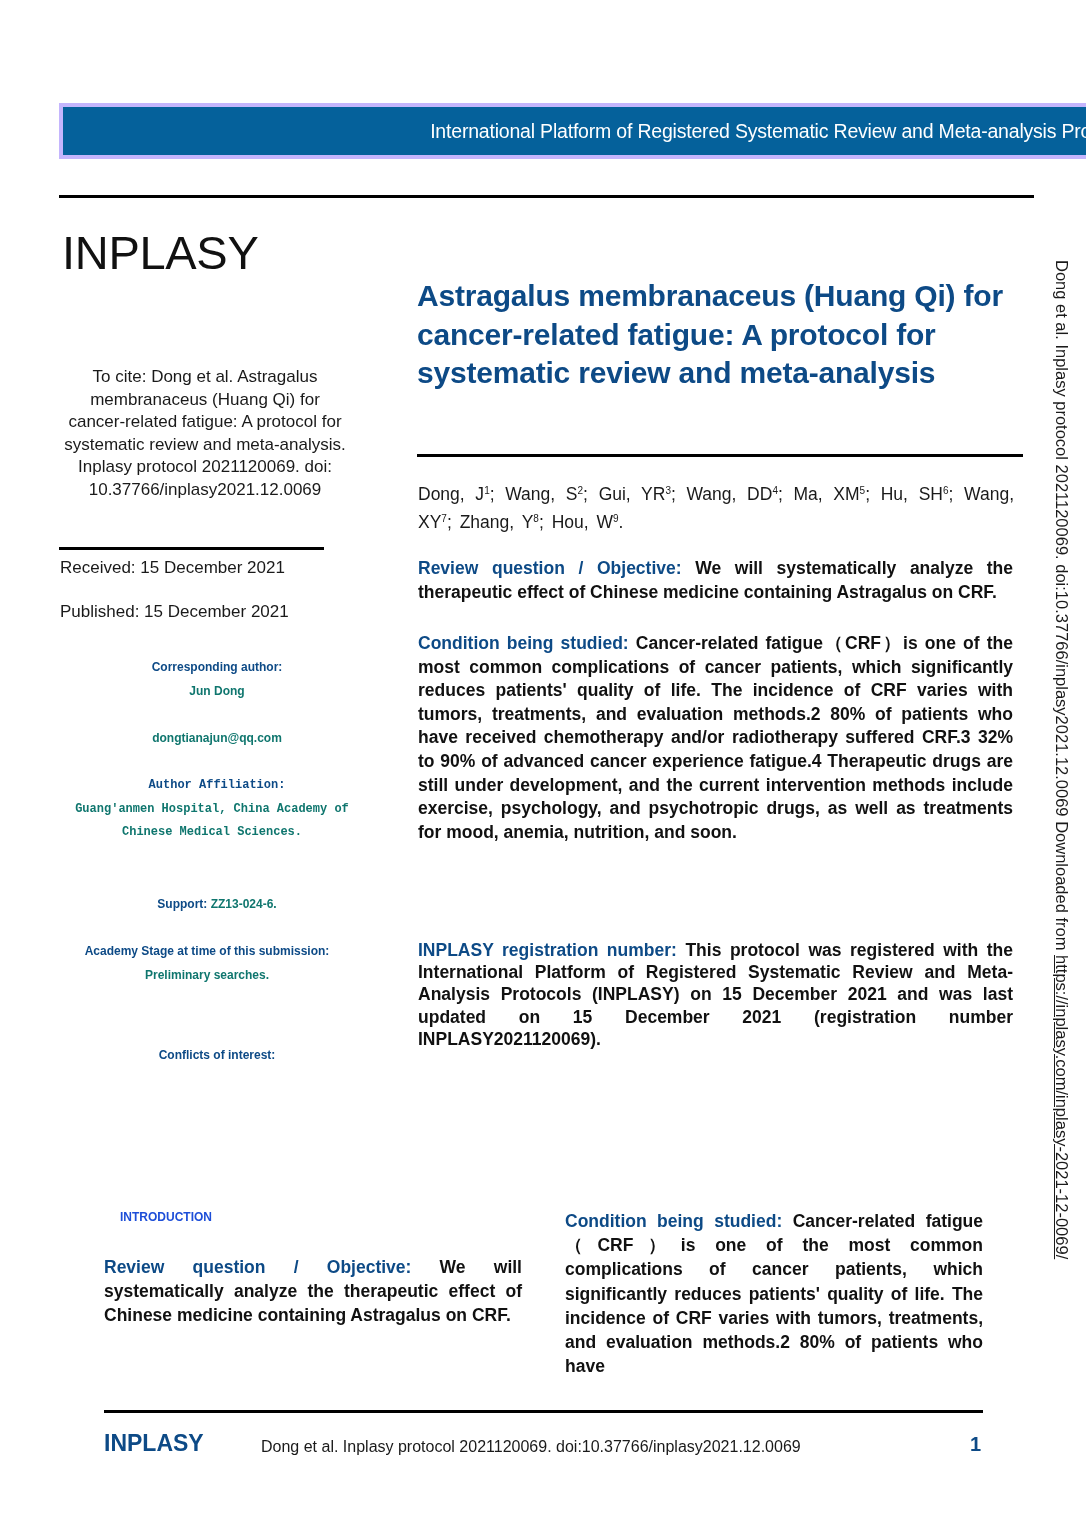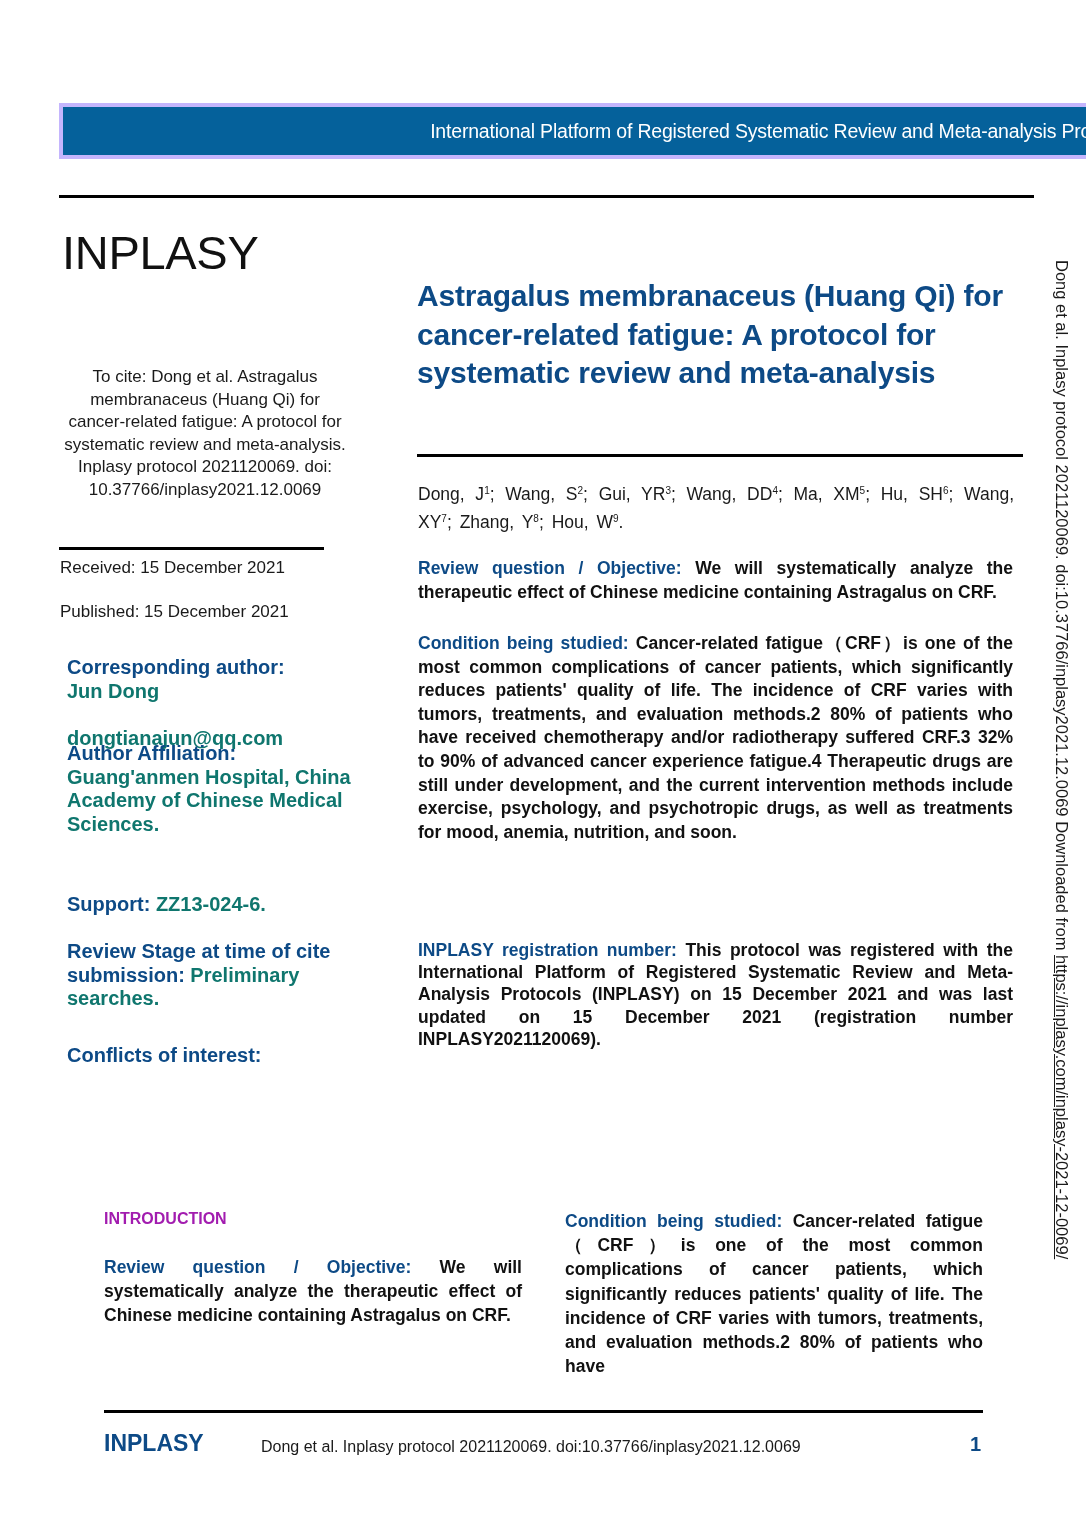--- a/index.html
+++ b/index.html
@@ -21,21 +21,21 @@
       left: 62px; top: 224px; font-size: 47px; line-height: 58px; color: #111;
       letter-spacing: -0.3px;
     }
     .cite {
       left: 60px; top: 366px; width: 290px; font-size: 17px; line-height: 22.6px; color: #1a1a1a; text-align: center;
     }
     .rule-left { left: 59px; top: 547px; width: 265px; height: 3px; background: #000; }
     .received { left: 60px; top: 558px; font-size: 17px; color: #1a1a1a; }
     .published { left: 60px; top: 602px; font-size: 17px; color: #1a1a1a; }
 
-    .meta { left: 67px; width: 300px; font-size: 20px; line-height: 23.5px; font-weight: bold; }
+    .meta { left: 67px; width: 300px; font-size: 12px; line-height: 23.5px; font-weight: bold; text-align: center; }
     .meta .lbl { color: #0d4a86; }
     .meta .val { color: #0f766e; }
 
     .article-title {
       left: 417px; top: 277px; width: 620px; font-size: 30px; line-height: 38.5px;
       font-weight: bold; color: #0d4a86; letter-spacing: -0.2px;
     }
     .rule-right { left: 417px; top: 454px; width: 606px; height: 3px; background: #000; }
     .authors {
       left: 418px; top: 479px; width: 596px; font-size: 17.5px; line-height: 23.5px;
@@ -45,21 +45,21 @@
 
     .para {
       left: 418px; width: 595px; font-size: 17.5px; line-height: 23.6px;
       text-align: justify; text-align-last: left;
     }
     .para.boldbody { font-weight: bold; }
     .para .lbl { color: #0d4a86; font-weight: bold; }
     .para .txt { color: #111; }
     .para.regbody .txt { font-weight: bold; }
 
-    .intro-head { left: 104px; top: 1210px; font-size: 16px; font-weight: bold; color: #a21caf; }
+    .intro-head { left: 120px; top: 1210px; font-size: 12px; font-weight: bold; color: #1d4ed8; }
     .col2 {
       width: 418px; font-size: 17.5px; line-height: 24px; font-weight: bold;
       text-align: justify; text-align-last: left;
     }
     .col2 .lbl { color: #0d4a86; }
     .col2 .txt { color: #111; }
 
     .rule-bottom { left: 104px; top: 1410px; width: 879px; height: 3px; background: #000; }
     .footer-brand { left: 104px; top: 1430px; font-size: 23px; font-weight: bold; color: #0d4a86; }
     .footer-cite { left: 261px; top: 1438px; font-size: 16px; color: #1a1a1a; }
@@ -90,30 +90,30 @@
 <div class="abs received">Received: 15 December 2021</div>
 <div class="abs published">Published: 15 December 2021</div>
 
 <div class="abs meta" style="top:656px;">
   <div class="lbl">Corresponding author:</div>
   <div class="val">Jun Dong</div>
 </div>
 <div class="abs meta" style="top:727px;">
   <div class="val">dongtianajun@qq.com</div>
 </div>
-<div class="abs meta" style="top:742px;">
+<div class="abs meta" style="top:774px;font-family:Liberation Mono, monospace;">
   <div class="lbl">Author Affiliation:</div>
   <div class="val" style="width:290px;">Guang'anmen Hospital, China Academy of Chinese Medical Sciences.</div>
 </div>
 <div class="abs meta" style="top:893px;">
   <span class="lbl">Support:</span>
   <span class="val">ZZ13-024-6.</span>
 </div>
 <div class="abs meta" style="top:940px; width:280px;">
-  <span class="lbl">Review Stage at time of cite submission:</span>
+  <span class="lbl">Academy Stage at time of this submission:</span>
   <span class="val">Preliminary searches.</span>
 </div>
 <div class="abs meta" style="top:1044px;">
   <div class="lbl">Conflicts of interest:</div>
 </div>
 
 <div class="abs article-title">Astragalus membranaceus (Huang Qi) for cancer-related fatigue: A protocol for systematic review and meta-analysis</div>
 <div class="abs rule-right"></div>
 <div class="abs authors" id="author-list"><span><span>Dong, J</span><sup>1</sup><span>; </span></span> <span><span>Wang, S</span><sup>2</sup><span>; </span></span> <span><span>Gui, YR</span><sup>3</sup><span>; </span></span> <span><span>Wang, DD</span><sup>4</sup><span>; </span></span> <span><span>Ma, XM</span><sup>5</sup><span>; </span></span> <span><span>Hu, SH</span><sup>6</sup><span>; </span></span> <span><span>Wang, XY</span><sup>7</sup><span>; </span></span> <span><span>Zhang, Y</span><sup>8</sup><span>; </span></span> <span><span>Hou, W</span><sup>9</sup><span>.</span></span> </div>
 

